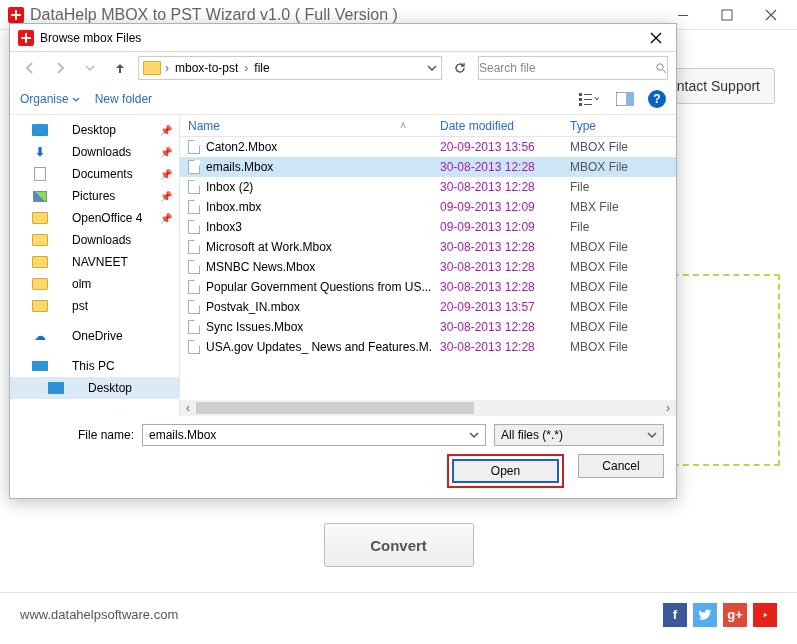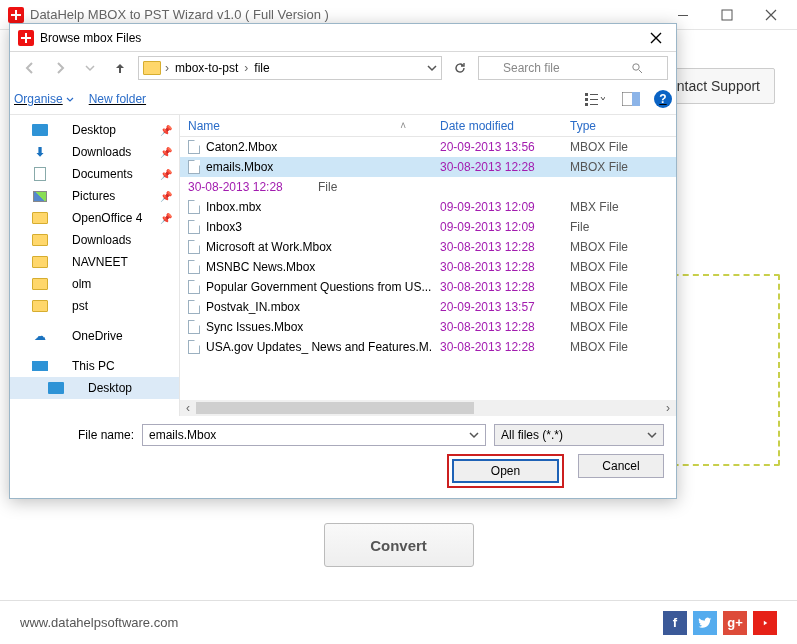--- a/index.html
+++ b/index.html
@@ -2,31 +2,31 @@
 <html><head>
 <meta charset="utf-8">
 <style>
   * { box-sizing: border-box; font-family: "Segoe UI", Tahoma, sans-serif; }
   body { margin: 0; width: 797px; height: 644px; background: #fff; position: relative; overflow: hidden; font-size: 12px; color: #000; }
 
   
   .app-titlebar { height: 30px; display: flex; align-items: center; padding: 0 4px 0 8px; border-bottom: 1px solid #e5e5e5; background: #fff; color: #666; }
   .app-titlebar .icon-badge { width: 16px; height: 16px; border-radius: 2px; background: #e11; display: flex; align-items: center; justify-content: center; margin-right: 6px; }
   .app-titlebar .icon-badge svg { width: 10px; height: 10px; }
-  .app-titlebar .title { flex: 1; font-size: 13px; }
+  .app-titlebar .title { flex: 1; font-size: 16px; }
   .app-titlebar .sys { width: 44px; height: 28px; display: flex; align-items: center; justify-content: center; color: #555; }
   .app-titlebar .sys svg { width: 12px; height: 12px; }
 
   .support-btn { position: absolute; right: 22px; top: 68px; height: 36px; padding: 0 14px; border: 1px solid #ccc; border-radius: 2px; background: #f7f7f7; display: flex; align-items: center; font-size: 14px; color: #333; }
 
   .dropzone { position: absolute; left: 490px; top: 274px; width: 290px; height: 192px; border: 2px dashed #c8cf4b; border-radius: 2px; }
 
   .convert-btn { position: absolute; left: 50%; transform: translateX(-50%); top: 523px; width: 150px; height: 44px; border: 1px solid #bbb; border-radius: 3px; background: linear-gradient(#f9f9f9,#eee); display: flex; align-items: center; justify-content: center; font-size: 15px; color: #555; font-weight: 600; }
 
-  .footer { position: absolute; left: 0; right: 0; bottom: 0; height: 44px; border-top: 1px solid #e0e0e0; display: flex; align-items: center; padding: 0 20px; }
+  .footer { position: absolute; left: 0; right: 0; bottom: 8px; height: 44px; border-top: 1px solid #e0e0e0; display: flex; align-items: center; padding: 0 20px; }
   .footer .url { color: #555; font-size: 13px; }
   .footer .spacer { flex: 1; }
   .footer .social { width: 24px; height: 24px; margin-left: 6px; display: flex; align-items: center; justify-content: center; color: #fff; font-weight: 700; font-size: 13px; }
   .fb { background: #3b5998; } .tw { background: #55acee; } .gp { background: #dd4b39; } .yt { background: #e62117; }
 
   
   .dialog { position: absolute; left: 9px; top: 23px; width: 668px; height: 476px; border: 1px solid #9bb6c8; background: #fff; box-shadow: 0 3px 16px rgba(0,0,0,.25); display: flex; flex-direction: column; }
   .dlg-titlebar { height: 28px; display: flex; align-items: center; padding: 0 6px 0 8px; border-bottom: 1px solid #d9d9d9; }
   .dlg-titlebar .icon-badge { width: 16px; height: 16px; border-radius: 2px; background: #e11; display: flex; align-items: center; justify-content: center; margin-right: 6px; }
   .dlg-titlebar .icon-badge svg { width: 10px; height: 10px; }
@@ -35,24 +35,24 @@
 
   .dlg-nav { height: 32px; display: flex; align-items: center; padding: 0 8px; gap: 6px; }
   .nav-btn { width: 24px; height: 24px; display: flex; align-items: center; justify-content: center; color: #777; }
   .nav-btn.enabled { color: #000; }
   .addr { flex: 1; height: 24px; border: 1px solid #ccc; display: flex; align-items: center; padding: 0 4px; gap: 4px; }
   .addr .folder-mini { width: 18px; height: 14px; background: #ffd76b; border: 1px solid #d6ad2f; border-radius: 1px; }
   .addr .chev { color: #666; }
   .addr .crumb { padding: 0 2px; }
   .addr .drop { margin-left: auto; }
   .refresh { width: 24px; height: 24px; display: flex; align-items: center; justify-content: center; color: #555; border: 1px solid transparent; }
-  .search { width: 190px; height: 24px; border: 1px solid #ccc; display: flex; align-items: center; padding: 0 24px; color: #888; }
+  .search { width: 190px; height: 24px; border: 1px solid #ccc; display: flex; align-items: center; padding: 0 0; color: #888; }
   .search .mag { margin-left: auto; }
 
-  .dlg-toolbar { height: 30px; display: flex; align-items: center; padding: 0 4px; gap: 14px; text-decoration: underline; }
+  .dlg-toolbar { height: 30px; display: flex; align-items: center; padding: 0 10px; gap: 14px; }
   .tool-link { color: #2a6cc8; font-size: 12px; display: flex; align-items: center; gap: 2px; }
   .tool-spacer { flex: 1; }
   .tool-right { display: flex; align-items: center; gap: 10px; }
   .view-btn, .preview-btn { width: 26px; height: 22px; display: flex; align-items: center; justify-content: center; color: #444; }
   .help-dot { width: 18px; height: 18px; border-radius: 50%; background: #0a63c4; color: #fff; font-weight: 700; display: flex; align-items: center; justify-content: center; font-size: 12px; }
 
   .dlg-body { flex: 1; display: flex; border-top: 1px solid #e6e6e6; min-height: 0; }
   .tree { width: 170px; border-right: 1px solid #e6e6e6; padding: 4px 0; overflow: hidden; }
   .tree-row { height: 22px; display: flex; align-items: center; padding-left: 22px; gap: 24px; position: relative; }
   .tree-row.l2 { padding-left: 38px; }
@@ -341,20 +341,24 @@
           </div>
           <div class="row sel">
             <div class="c c-name">
               <span class="file-ico"></span>
               <span>emails.Mbox</span>
             </div>
             <div class="c c-date">30-08-2013 12:28</div>
             <div class="c c-type">MBOX File</div>
           </div>
           <div class="row">
+            <div class="c c-name">
+              <span class="file-ico"></span>
+              <span>Inbox (2)</span>
+            </div>
             <div class="c c-date">30-08-2013 12:28</div>
             <div class="c c-type">File</div>
           </div>
           <div class="row">
             <div class="c c-name">
               <span class="file-ico"></span>
               <span>Inbox.mbx</span>
             </div>
             <div class="c c-date">09-09-2013 12:09</div>
             <div class="c c-type">MBX File</div>

